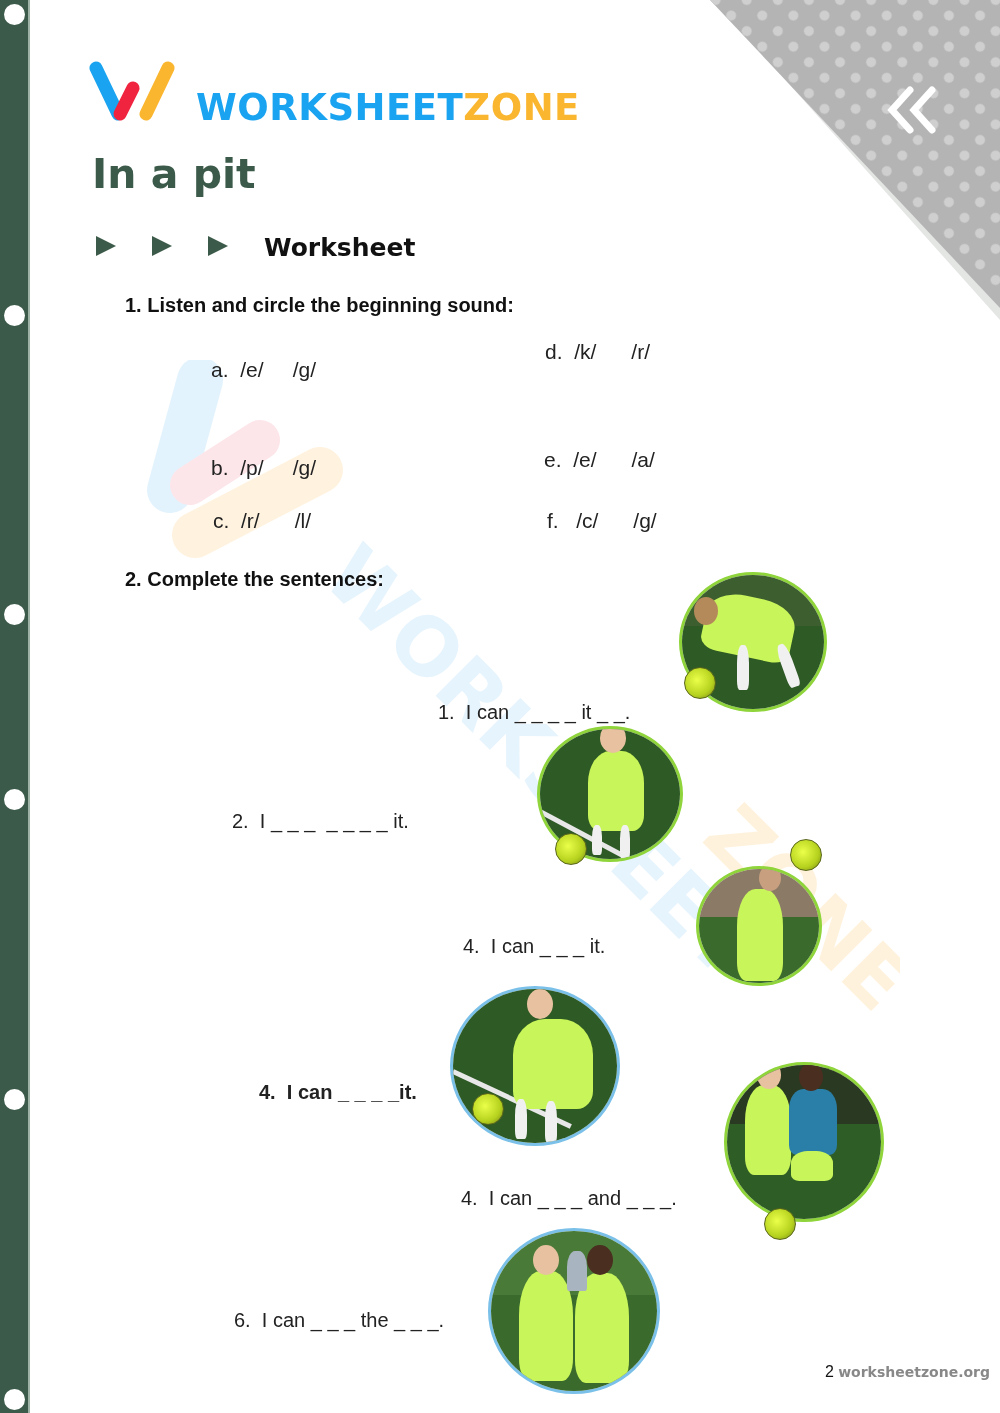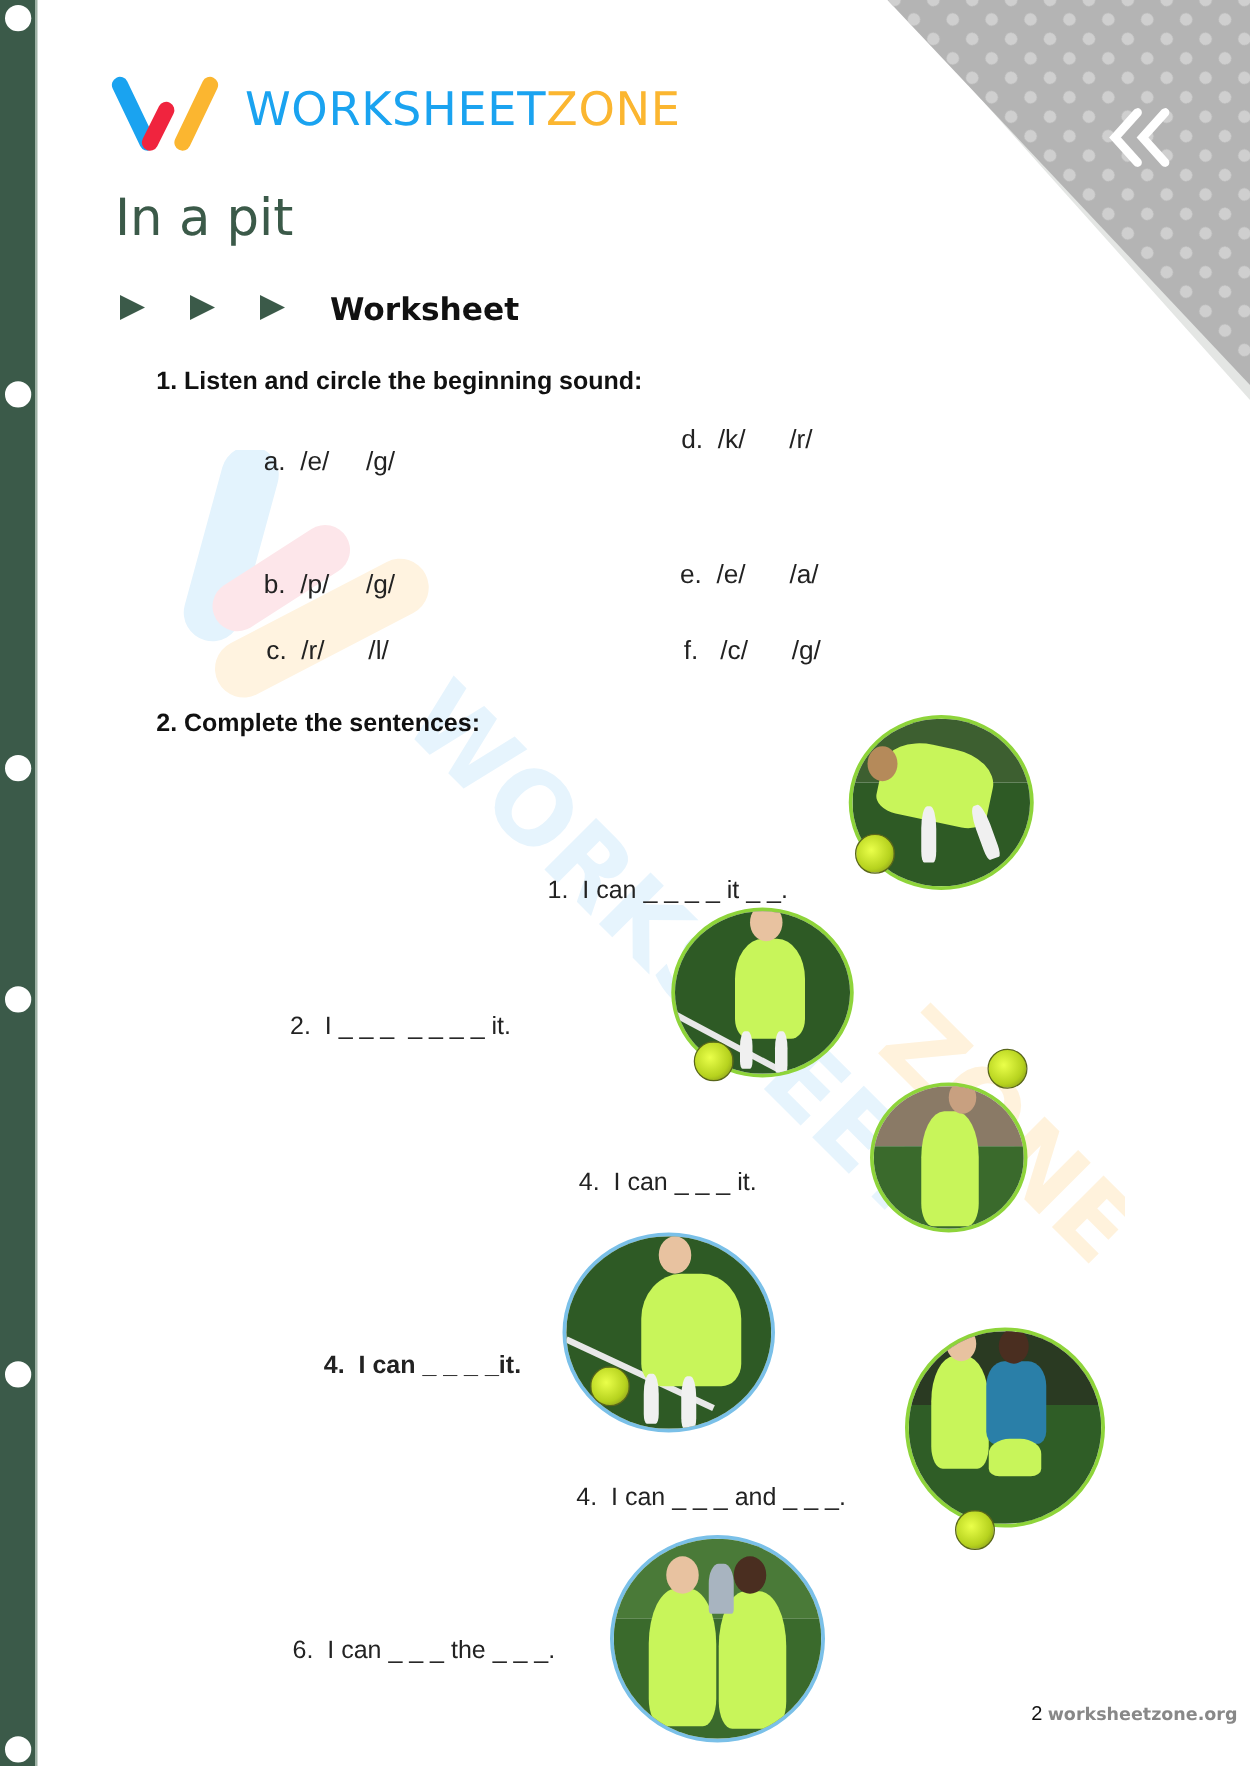--- a/index.html
+++ b/index.html
@@ -2,24 +2,24 @@
 <html><head>
 <meta charset="utf-8">
 <style>
   html, body { margin:0; padding:0; }
   body { width:1000px; height:1413px; position:relative; overflow:hidden; background:#ffffff; font-family:"Liberation Sans", sans-serif; }
   .binder { position:absolute; left:0; top:0; width:28px; height:1413px; background:#3b5a49; }
   .binder-edge { position:absolute; left:28px; top:0; width:2px; height:1413px; background:#9fb2a6; }
   .hole { position:absolute; left:4px; width:21px; height:21px; border-radius:50%; background:#ffffff; }
   .corner { position:absolute; right:0; top:0; width:300px; height:320px; }
   .logo { position:absolute; left:88px; top:60px; width:92px; height:64px; }
-  .brand { position:absolute; left:196px; top:66px; font-size:37px; letter-spacing:0.5px; font-family:"DejaVu Sans", sans-serif; font-weight:normal; }
+  .brand { position:absolute; left:196px; top:86px; font-size:37px; letter-spacing:0.5px; font-family:"DejaVu Sans", sans-serif; font-weight:bold; }
   .brand .b1 { color:#1aa3f0; }
   .brand .b2 { color:#fbb630; }
-  .title { position:absolute; left:92px; top:150px; font-size:41px; font-weight:normal; color:#3b5a49; font-family:"DejaVu Sans", sans-serif; }
+  .title { position:absolute; left:92px; top:150px; font-size:41px; font-weight:bold; color:#3b5a49; font-family:"DejaVu Sans", sans-serif; }
   .arrows { position:absolute; left:96px; top:236px; }
   .arrow { position:absolute; top:0; width:0; height:0; border-top:10px solid transparent; border-bottom:10px solid transparent; border-left:20px solid #3b5a49; }
   .ws-label { position:absolute; left:264px; top:233px; font-size:25px; font-weight:bold; color:#111; font-family:"DejaVu Sans", sans-serif; }
   .q { position:absolute; font-size:20px; font-weight:bold; color:#111; }
   .opt { position:absolute; font-size:21px; color:#222; white-space:pre; }
   .sent { position:absolute; font-size:20px; color:#222; white-space:pre; }
   .photo { position:absolute; border-radius:50%; overflow:hidden; border:3px solid #8ed43a; box-sizing:border-box; }
   .photo .sky { position:absolute; left:0; right:0; top:0; height:38%; background:#3f6b33; }
   .photo .grass { position:absolute; left:0; right:0; bottom:0; height:62%; background:#2e5a25; }
   .photo .kid { position:absolute; background:#c8f55a; border-radius:40% 40% 20% 20%; }

